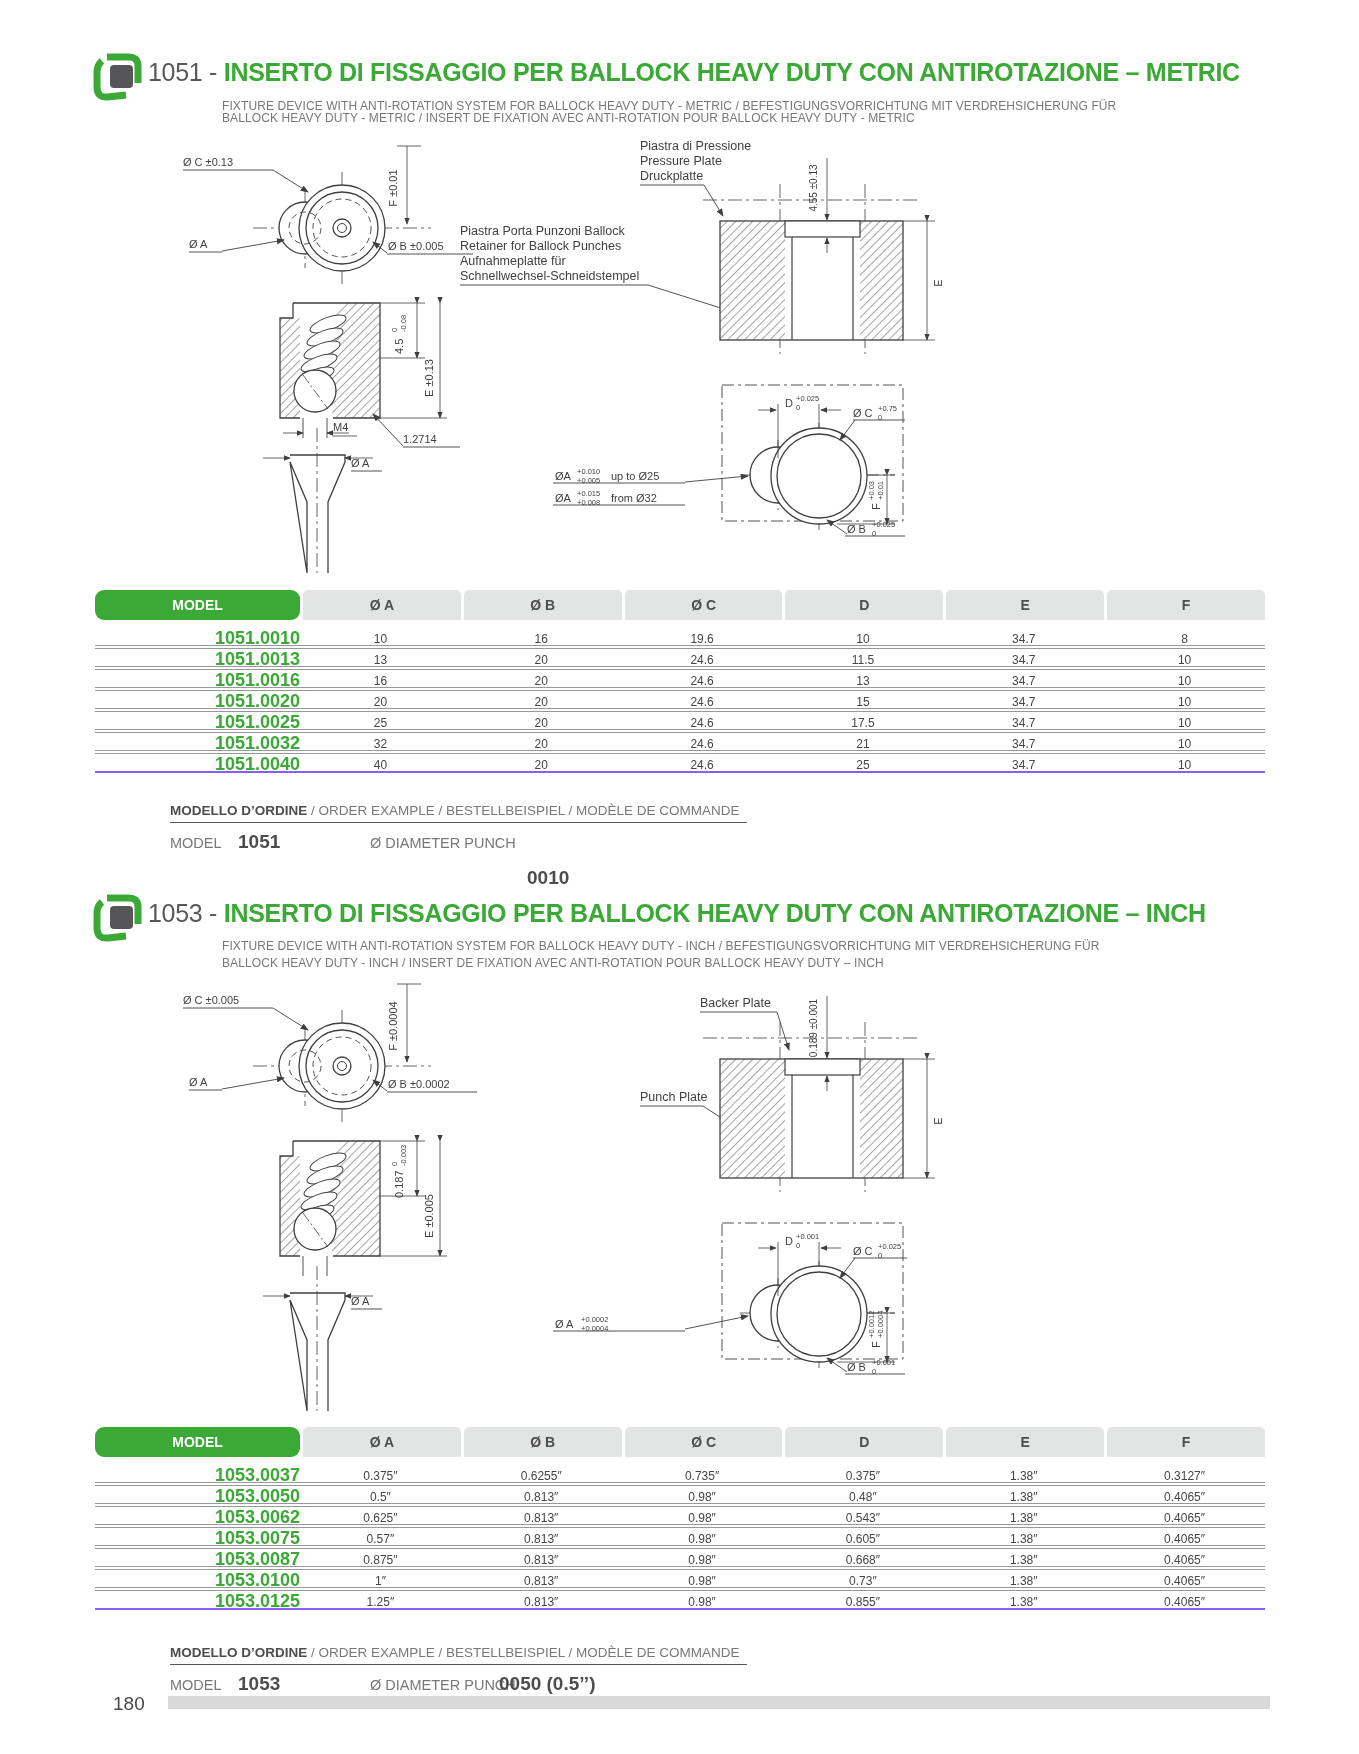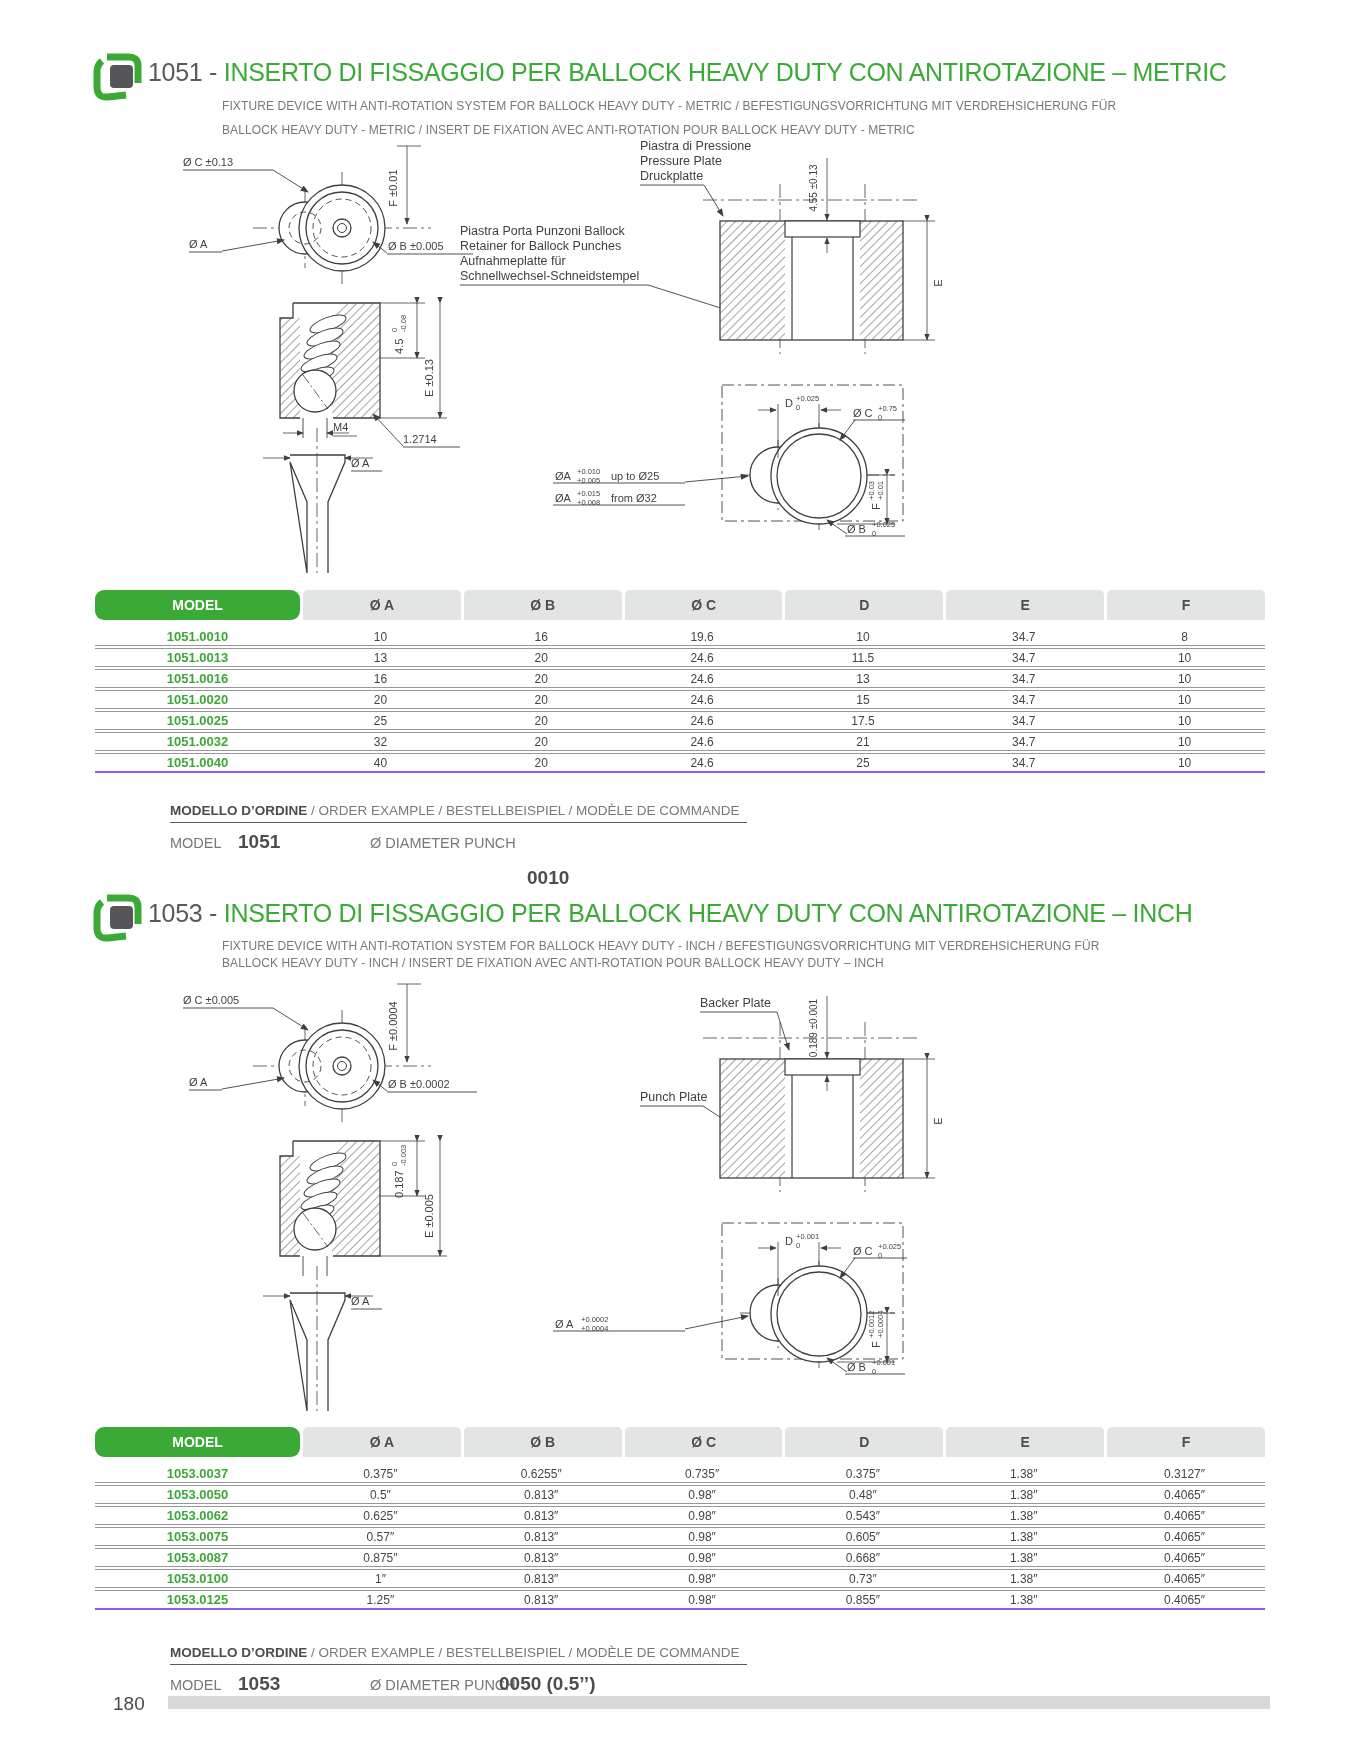--- a/index.html
+++ b/index.html
@@ -12,35 +12,35 @@
   body{
     width:1359px;height:1754px;background:#ffffff;position:relative;
     font-family:"Liberation Sans", sans-serif;color:var(--ink);
     overflow:hidden;
   }
   .abs{position:absolute;}
   
   .headline{position:absolute;left:148px;white-space:nowrap;font-size:25px;letter-spacing:-0.3px;}
   .headline .code{color:#58595b;}
   .headline .dash{color:#58595b;}
-  .headline .title{color:var(--accent);font-weight:normal;}
+  .headline .title{color:var(--accent);font-weight:bold;}
   .subline{position:absolute;left:222px;font-size:12px;line-height:17px;color:#77787b;letter-spacing:0.1px;white-space:nowrap;}
   
   .table{position:absolute;width:1170px;}
   .thead{display:grid;grid-template-columns:205px repeat(6,1fr);column-gap:3px;height:30px;margin-bottom:8px;}
   .th{background:#e3e4e4;color:#4d4d4f;font-weight:bold;font-size:14px;
       display:flex;align-items:center;justify-content:center;border-radius:5px 5px 0 0;}
   .th.model{background:var(--accent);color:#ffffff;border-radius:9px;}
   .trow{display:grid;grid-template-columns:205px repeat(6,1fr);height:17px;
         border-top:1px solid #97989a;border-bottom:1px solid #97989a;margin-bottom:2px;
         align-items:center;text-align:center;}
   .thead + .trow{border-top:none;}
   .trow:last-child{border-bottom:2px solid #8b5cf6;}
   .tcell{font-size:12px;color:#454547;}
-  .tcell.model{color:var(--accent);font-weight:bold;font-size:13px;}
+  .tcell.model{color:var(--accent);font-weight:bold;font-size:18px;text-align:right;}
   
   .order-head{position:absolute;font-size:13.5px;color:#77787b;white-space:nowrap;}
   .order-head b{color:#4d4d4f;text-align:right;}
   .order-rule{position:absolute;height:0;border-top:1.6px solid #58595b;width:577px;}
   .order-label{position:absolute;font-size:14.5px;color:#77787b;white-space:nowrap;}
   .order-value{position:absolute;font-size:19px;font-weight:bold;color:#4d4d4f;white-space:nowrap;}
   
   .pagenum{position:absolute;font-size:19px;font-weight:normal;color:#4a4a4c;}
   .footer-bar{position:absolute;background:#d9d9d9;}
   
@@ -67,21 +67,21 @@
 <svg class="abs" style="left:93px;top:52px" width="50" height="50" viewBox="0 0 50 50">
   <path d="M14 5 L34 5 Q45 4 45 14 L45 31" fill="none" stroke="#3aa935" stroke-width="7"></path>
   <path d="M9 9 Q4 13 4 20 L4 35 Q4 46 15 45 L33 43" fill="none" stroke="#3aa935" stroke-width="7"></path>
   <rect x="17" y="13" width="23" height="23" rx="4" fill="#565658"></rect>
 </svg>
 
 <div class="headline" style="top:58px">
   <span class="code">1051</span><span class="dash"> </span><span class="dash">-</span><span class="dash"> </span><span class="title">INSERTO DI FISSAGGIO PER BALLOCK HEAVY DUTY CON ANTIROTAZIONE – METRIC</span>
 </div>
 <div class="subline" style="top:98px">FIXTURE DEVICE WITH ANTI-ROTATION SYSTEM FOR BALLOCK HEAVY DUTY - METRIC / BEFESTIGUNGSVORRICHTUNG MIT VERDREHSICHERUNG FÜR</div>
-<div class="subline" style="top:122px">BALLOCK HEAVY DUTY - METRIC / INSERT DE FIXATION AVEC ANTI-ROTATION POUR BALLOCK HEAVY DUTY - METRIC</div>
+<div class="subline" style="top:110px">BALLOCK HEAVY DUTY - METRIC / INSERT DE FIXATION AVEC ANTI-ROTATION POUR BALLOCK HEAVY DUTY - METRIC</div>
 
 <svg class="abs" style="left:175px;top:128px" width="460" height="447" viewBox="0 0 460 447">
   <g stroke="#3f3f3f" stroke-width="1" fill="none">
 
     <line x1="78" y1="100" x2="256" y2="100" stroke-dasharray="14 4 3 4" stroke-width="0.8"></line>
     <line x1="167" y1="44" x2="167" y2="156" stroke-dasharray="14 4 3 4" stroke-width="0.8"></line>
     <line x1="130" y1="60" x2="130" y2="140" stroke-dasharray="14 4 3 4" stroke-width="0.8"></line>
 
     <circle cx="130" cy="100" r="26" fill="#fff" stroke-width="1.3"></circle>
     <circle cx="167" cy="100" r="43" fill="#fff" stroke-width="1.3"></circle>

